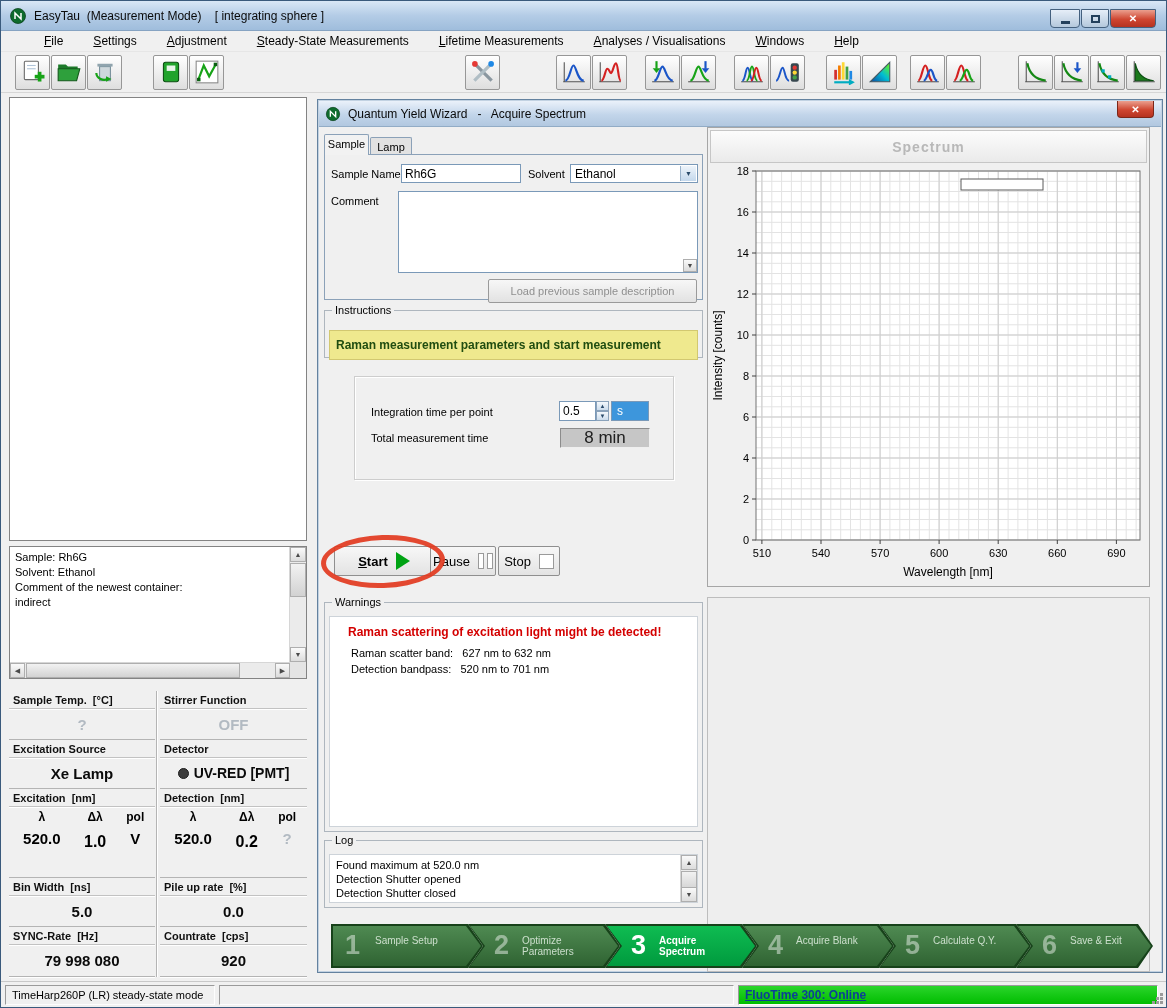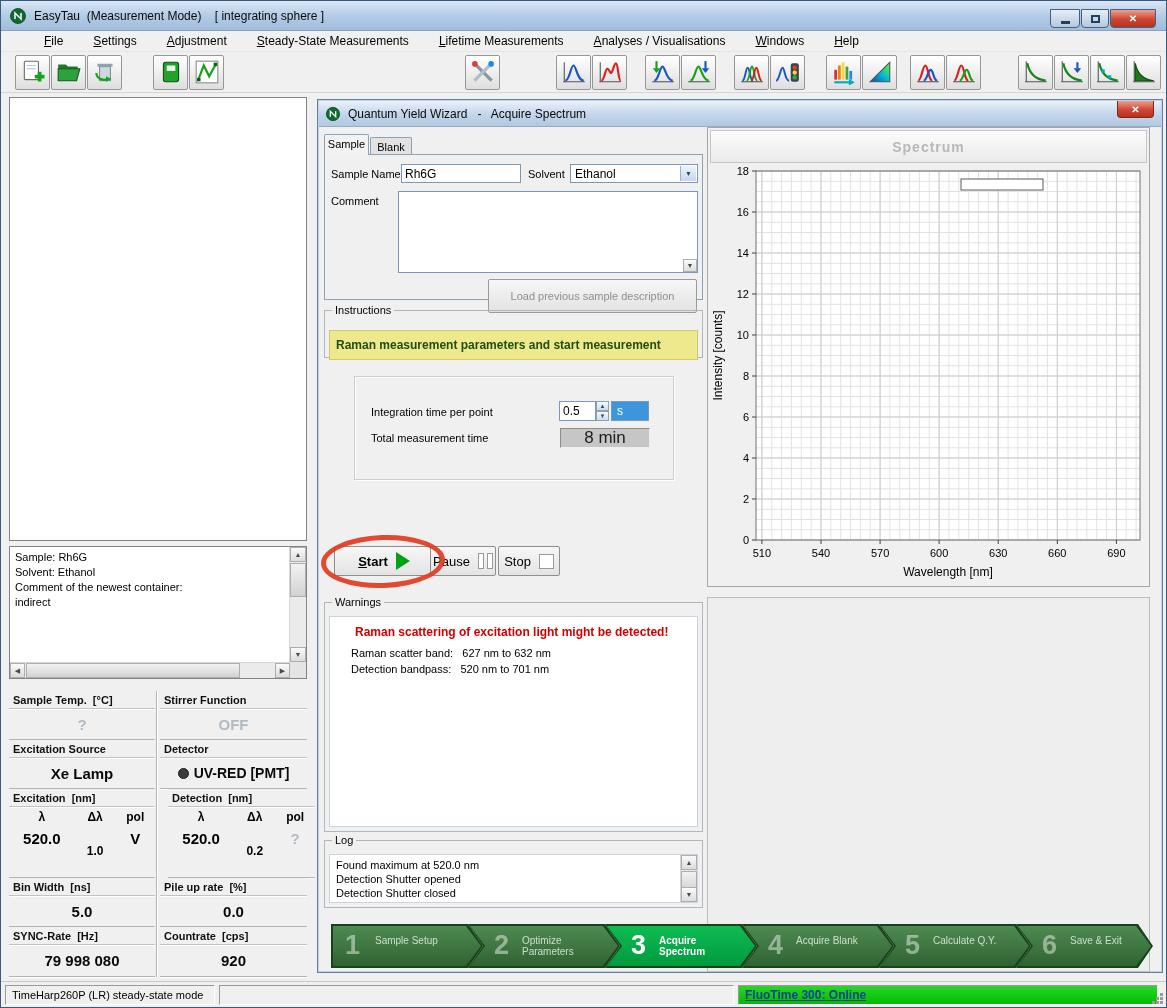--- a/index.html
+++ b/index.html
@@ -43,21 +43,21 @@
   .corner{position:absolute;right:0;bottom:0;width:16px;height:16px;background:#e4e4e4}
 
   .stat-cell{position:absolute;border-bottom:1px solid #b4b4b4;box-shadow:0 1px 0 #fff;background:#f0f0f0}
   .stat-label{font-size:11px;font-weight:bold;padding:3px 0 2px 4px;border-bottom:1px solid #c2c2c2;
     box-shadow:0 1px 0 #fff;white-space:pre;color:#101010}
   .stat-value{text-align:center;font-weight:bold;font-size:15px;margin-top:7px;color:#0a0a0a}
   .dim{color:#b2bac2}
   .stat-table{display:grid;grid-template-columns:45% 28% 27%;text-align:center;margin-top:3px}
   .stat-h{font-weight:bold;font-size:12px}
   .stat-v1{font-weight:bold;font-size:15px;margin-top:6px}
-  .stat-v2{font-weight:bold;font-size:12px;margin-top:20px}
+  .stat-v2{font-weight:bold;font-size:16px;margin-top:9px}
   .det-row{display:flex;align-items:center;justify-content:center;gap:5px}
   .det-dot{width:11px;height:11px;border-radius:50%;background:#3c3c3c;border:1px solid #1e1e1e}
   .stat-vdiv{position:absolute;left:155px;top:690px;width:1px;height:286px;background:#b4b4b4;box-shadow:1px 0 0 #fff}
 
   
   .wizard{position:absolute;left:316px;top:98px;width:846px;height:874px;background:#f0f0f0;
     border:1px solid #64829f;box-shadow:0 0 0 1px #c2d2e2 inset}
   .wiz-titlebar{position:absolute;left:1px;top:1px;right:1px;height:26px;
     background:linear-gradient(#eaf1fa,#c2d5ea 55%,#b2c8e0);border-bottom:1px solid #92acc6;
     display:flex;align-items:center;padding:0 6px}
@@ -102,21 +102,21 @@
   .cbtn{position:absolute;height:30px;background:linear-gradient(#f7f7f7,#e3e3e3);border:1px solid #8f8f8f;
     border-radius:2px;font-size:13px;display:flex;align-items:center;justify-content:center;gap:8px;color:#000}
   .play-tri{width:0;height:0;border-left:14px solid #00a313;border-top:9px solid transparent;border-bottom:9px solid transparent}
   .pause-bars{display:flex;gap:3px}
   .pause-bars span{display:block;width:6px;height:16px;background:#fff;border:1px solid #9a9a9a}
   .stop-sq{width:15px;height:15px;background:#fff;border:1px solid #9a9a9a}
   .annot-ellipse{position:absolute;left:3px;top:435px;width:124px;height:53px;border:5px solid #e23a20;
     border-radius:50%;z-index:40;transform:rotate(-2deg);opacity:.92}
 
   .white-inner{position:absolute;background:#fff;border:1px solid #cdd3d9}
-  .warn-head{color:#d40000;font-weight:bold;font-size:12px;padding:8px 0 6px 25px}
+  .warn-head{color:#d40000;font-weight:bold;font-size:12px;padding:8px 0 6px 18px}
   .warn-line{font-size:11px;line-height:16px;margin-left:21px;white-space:pre;color:#000}
   .log-line{font-size:11px;line-height:14px;padding-left:6px;color:#000}
 
   
   .chartpanel{position:absolute;left:389px;top:27px;width:443px;height:460px;background:#f0f0f0;border:1px solid #a6a6a6}
   .chart-header{position:absolute;left:2px;top:2px;right:2px;height:33px;
     background:linear-gradient(#fcfcfc,#eaeaea);border:1px solid #c6c6c6;
     display:flex;align-items:center;justify-content:center;font-size:14px;font-weight:bold;
     color:#b8b8b8;letter-spacing:1px}
   svg.plot{position:absolute;left:0;top:37px}
@@ -389,21 +389,21 @@
     <div class="stat-label">Excitation  [nm]</div>
     <div class="stat-table">
       <div class="stat-h">λ</div>
       <div class="stat-h">Δλ</div>
       <div class="stat-h">pol</div>
       <div class="stat-v1">520.0</div>
       <div class="stat-v2">1.0</div>
       <div class="stat-v1">V</div>
     </div>
   </div>
-  <div class="stat-cell" style="left:167px;top:788px;width:147px;height:89px">
+  <div class="stat-cell" style="left:159px;top:788px;width:147px;height:89px">
     <div class="stat-label">Detection  [nm]</div>
     <div class="stat-table">
       <div class="stat-h">λ</div>
       <div class="stat-h">Δλ</div>
       <div class="stat-h">pol</div>
       <div class="stat-v1">520.0</div>
       <div class="stat-v2">0.2</div>
       <div class="stat-v1 dim">?</div>
     </div>
   </div>
@@ -435,35 +435,35 @@
       <span class="wiz-title">Quantum Yield Wizard   -   Acquire Spectrum</span>
       <div class="wiz-close">
           <span>✕</span>
         </div>
     </div>
 
     <div class="tab active">
         <span>Sample</span>
       </div>
     <div class="tab inactive">
-        <span>Blank</span>
+        <span>Lamp</span>
       </div>
 
     <div class="tabpane">
       <span class="flabel" style="left:6px;top:13px">Sample Name</span>
       <input class="tinput" style="left: 76px; top: 9px; width: 120px; height: 19px;" value="Rh6G">
       <span class="flabel" style="left:203px;top:13px">Solvent</span>
       <div class="select" style="left:245px;top:9px;width:128px;height:19px">
         <span>Ethanol</span>
         <span class="dd-btn">▼</span>
       </div>
       <span class="flabel" style="left:6px;top:40px">Comment</span>
       <textarea class="tinput" style="left: 73px; top: 36px; width: 300px; height: 82px; resize: none;"></textarea>
       <div class="scroll-arr" style="left:358px;top:104px;width:14px;height:13px">▼</div>
-      <div class="gray-btn disabled-txt" style="position:absolute;left:163px;top:124px;width:209px;height:34px">
+      <div class="gray-btn disabled-txt" style="position:absolute;left:163px;top:124px;width:209px;height:24px">
         <span>Load previous sample description</span>
       </div>
     </div>
 
     <fieldset class="fs" style="left:6px;top:204px;width:379px;height:54px">
       <legend>Instructions</legend>
       <div class="instr-strip">Raman measurement parameters and start measurement</div>
     </fieldset>
 
     <div class="parambox">

